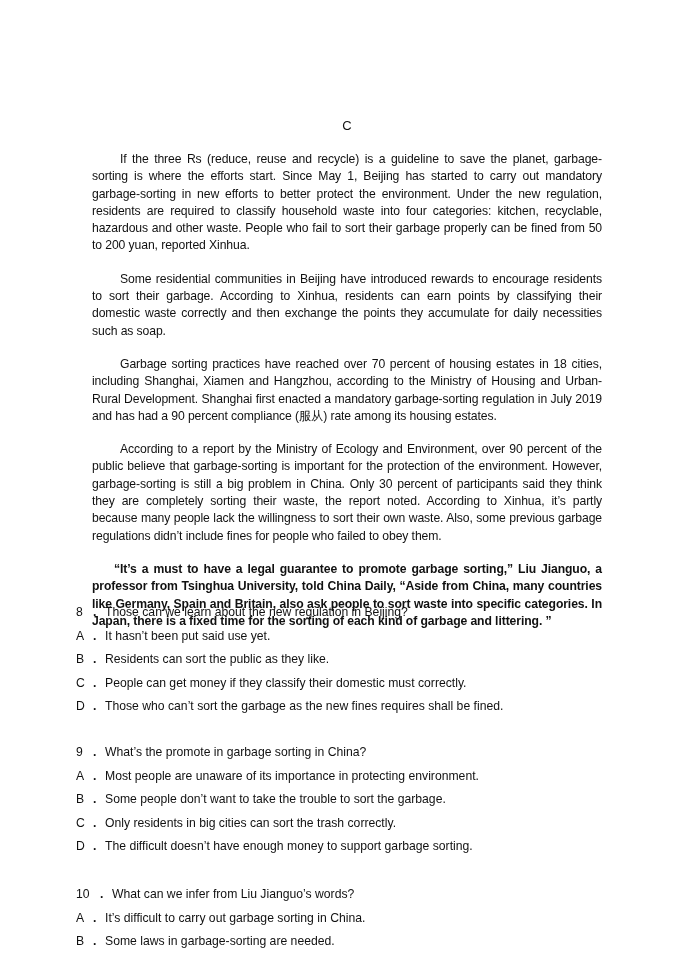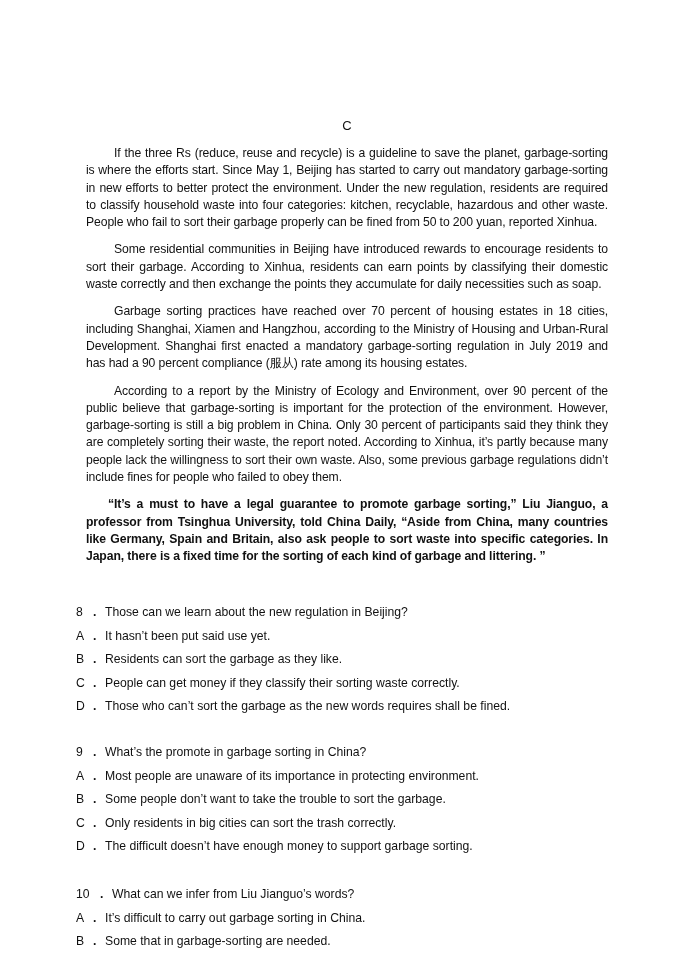--- a/index.html
+++ b/index.html
@@ -22,21 +22,21 @@
       width: 542px;
     }
     .section-letter {
       text-align: center;
       font-size: 13px;
       line-height: 16px;
       height: 17px;
       margin-bottom: 1px;
     }
     .passage p {
-      margin: 10px;
+      margin: 16px;
       font-size: 12.2px;
       line-height: 17.3px;
       text-align: justify;
       text-indent: 28px;
       letter-spacing: -0.1px;
     }
     .passage p.quote-para {
       text-indent: 22px;
       font-weight: bold;
     }
@@ -99,31 +99,31 @@
       <span class="q-text">Those can we learn about the new regulation in Beijing?</span>
     </div>
     <div class="q-line">
       <span class="q-label">A</span>
       <span class="q-dot">.</span>
       <span class="q-text">It hasn’t been put said use yet.</span>
     </div>
     <div class="q-line">
       <span class="q-label">B</span>
       <span class="q-dot">.</span>
-      <span class="q-text">Residents can sort the garbage as they like.</span>
+      <span class="q-text">Residents can sort the public as they like.</span>
     </div>
     <div class="q-line">
       <span class="q-label">C</span>
       <span class="q-dot">.</span>
-      <span class="q-text">People can get money if they classify their sorting waste correctly.</span>
+      <span class="q-text">People can get money if they classify their domestic must correctly.</span>
     </div>
     <div class="q-line">
       <span class="q-label">D</span>
       <span class="q-dot">.</span>
-      <span class="q-text">Those who can’t sort the garbage as the new words requires shall be fined.</span>
+      <span class="q-text">Those who can’t sort the garbage as the new fines requires shall be fined.</span>
     </div>
   </div>
 
   <div class="question-block" style="top:744px;">
     <div class="q-line stem">
       <span class="q-label">9</span>
       <span class="q-dot">.</span>
       <span class="q-text">What’s the promote in garbage sorting in China?</span>
     </div>
     <div class="q-line">
@@ -155,17 +155,17 @@
       <span class="q-text">What can we infer from Liu Jianguo’s words?</span>
     </div>
     <div class="q-line">
       <span class="q-label">A</span>
       <span class="q-dot">.</span>
       <span class="q-text">It’s difficult to carry out garbage sorting in China.</span>
     </div>
     <div class="q-line">
       <span class="q-label">B</span>
       <span class="q-dot">.</span>
-      <span class="q-text">Some that in garbage-sorting are needed.</span>
+      <span class="q-text">Some laws in garbage-sorting are needed.</span>
     </div>
   </div>
 
 </div>
 
 </body></html>

